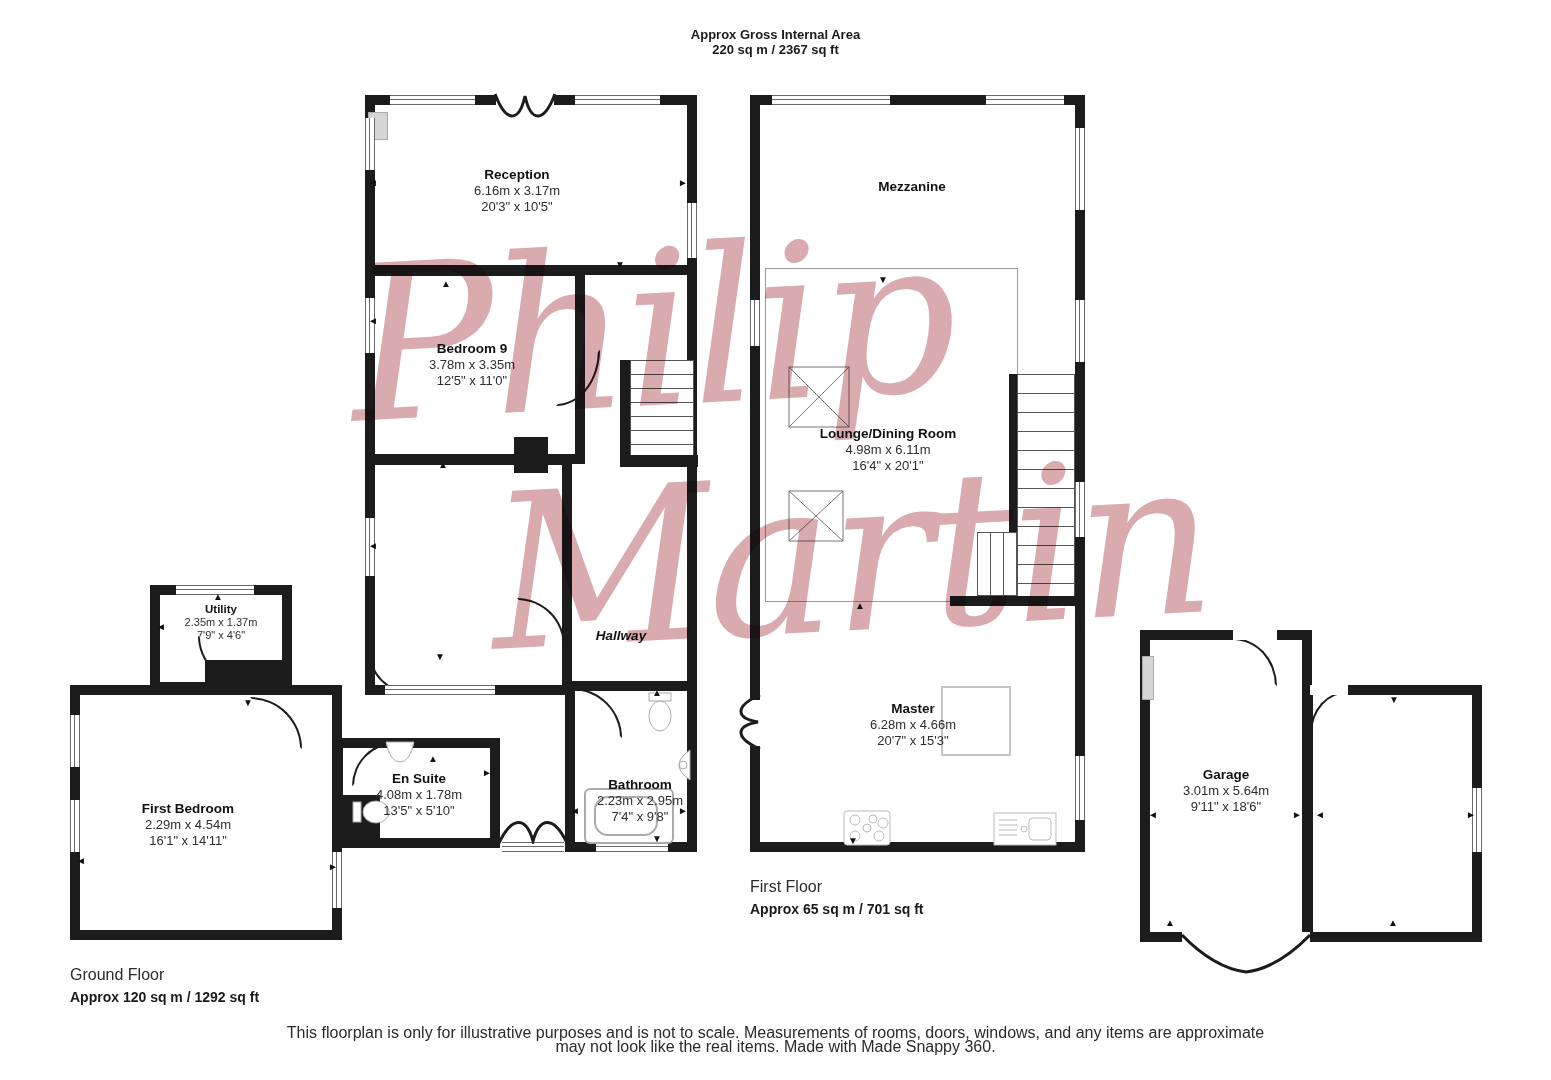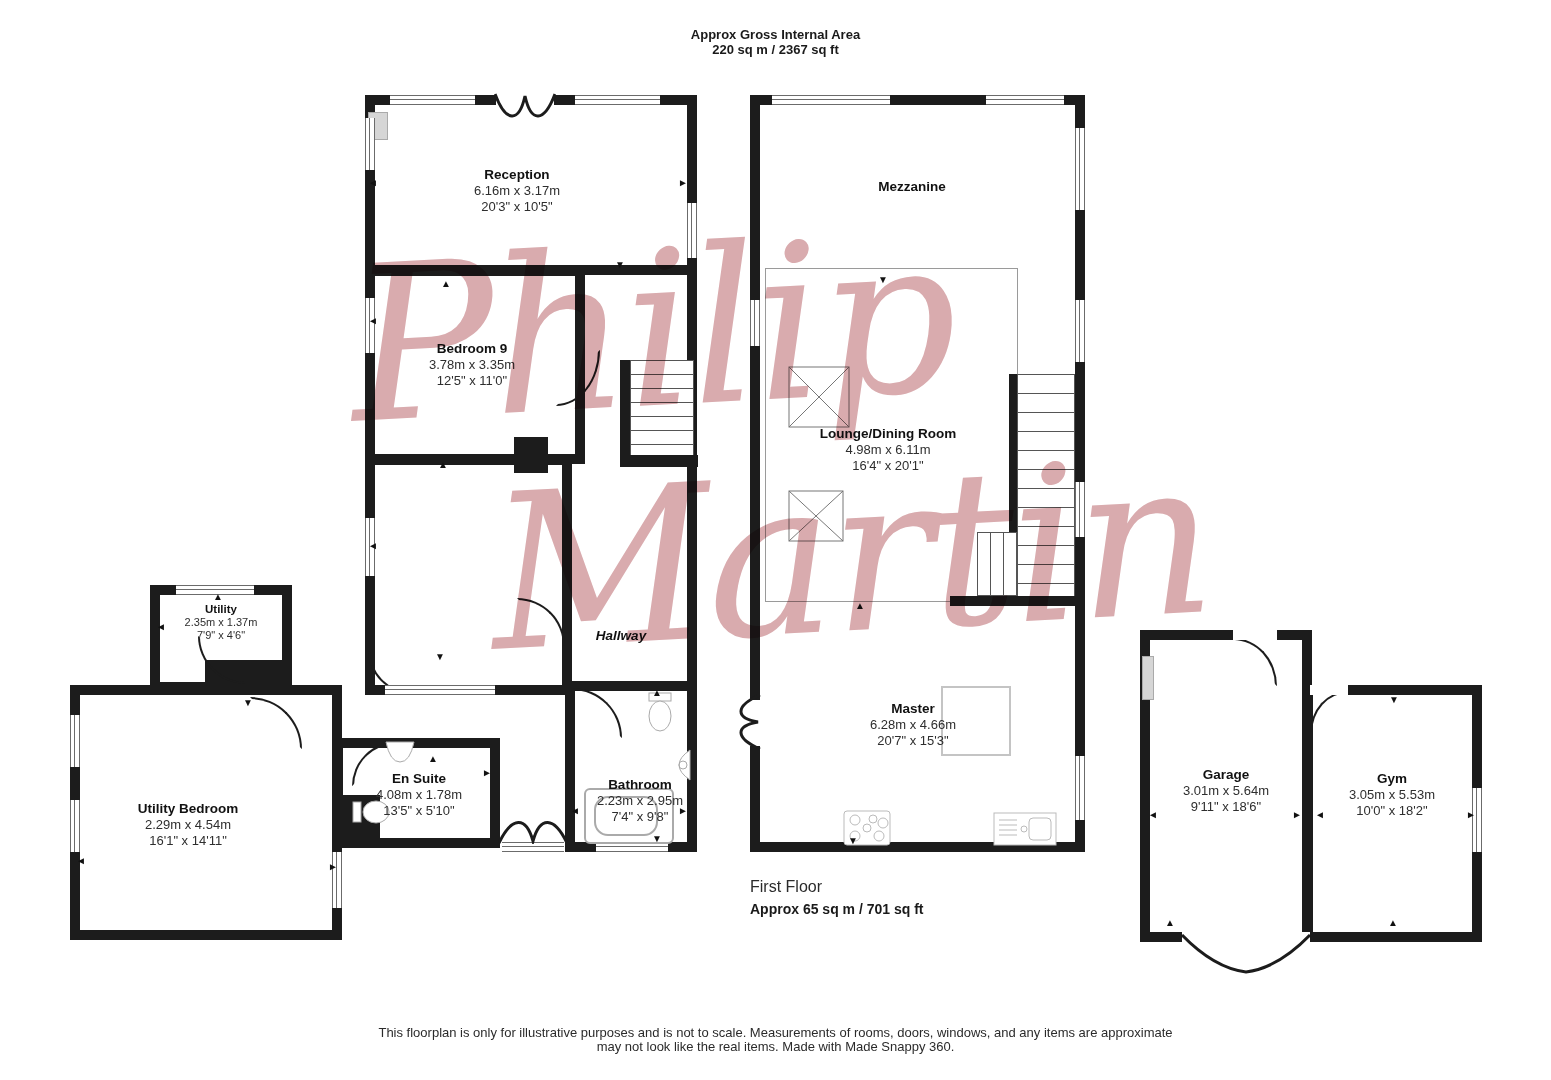--- a/index.html
+++ b/index.html
@@ -37,21 +37,21 @@
   .lbl .rn{font-weight:bold;font-size:13.5px;line-height:17px;}
   .lbl .rd{font-size:13px;line-height:16px;color:#2e2e2e;}
   .lbl.sm .rn{font-size:11.5px;line-height:14px;}
   .lbl.sm .rd{font-size:11px;line-height:13px;}
   .floor-label{position:absolute;z-index:20;color:#1a1a1a;}
   .fl-name{font-size:16px;font-weight:normal;color:#2b2b2b;}
   .fl-area{font-size:14px;font-weight:bold;margin-top:5px;}
   .title{position:absolute;left:0;right:0;top:27px;text-align:center;z-index:20;
          font-weight:bold;font-size:13px;line-height:15px;color:#1a1a1a;}
   .footer{position:absolute;left:0;right:0;top:1026px;text-align:center;z-index:20;
-          font-size:13px;line-height:14px;color:#2b2b2b;}
+          font-size:16px;line-height:14px;color:#2b2b2b;}
   
   .mk{position:absolute;font-size:10px;line-height:10px;color:#111;z-index:15;}
   .mk-up::after{content:"▲";} .mk-down::after{content:"▼";}
   .mk-left::after{content:"◄";} .mk-right::after{content:"►";}
   
   .wm{position:absolute;font-family:"DejaVu Serif",serif;font-style:italic;
       color:#d9abae;mix-blend-mode:multiply;z-index:40;pointer-events:none;
       white-space:nowrap;letter-spacing:-4px;transform:rotate(-3deg);}
 </style>
 </head>
@@ -142,21 +142,21 @@
   </div>
   <div class="lbl" style="left:571px;top:627px;width:100px;font-style:italic;">
     <div class="rn">Hallway</div>
   </div>
   <div class="lbl sm" style="left:151px;top:602px;width:140px;">
     <div class="rn">Utility</div>
     <div class="rd">2.35m x 1.37m</div>
     <div class="rd">7'9" x 4'6"</div>
   </div>
   <div class="lbl" style="left:88px;top:800px;width:200px;">
-    <div class="rn">Utility Bedroom</div>
+    <div class="rn">First Bedroom</div>
     <div class="rd">2.29m x 4.54m</div>
     <div class="rd">16'1" x 14'11"</div>
   </div>
   <div class="lbl" style="left:319px;top:770px;width:200px;">
     <div class="rn">En Suite</div>
     <div class="rd">4.08m x 1.78m</div>
     <div class="rd">13'5" x 5'10"</div>
   </div>
   <div class="lbl" style="left:575px;top:776px;width:130px;">
     <div class="rn">Bathroom</div>
@@ -238,25 +238,20 @@
   <div class="winv" style="left:1472px;top:788px;height:64px;"></div>
   <div class="openh" style="left:1182px;top:932px;width:128px;"></div>
   <svg class="abs" style="left:1180px;top:934px;" width="132" height="42">
     <path d="M2,1 Q34,34 66,38 Q98,34 130,1" fill="none" stroke="#1c1c1c" stroke-width="3"></path>
   </svg>
 
   <div class="lbl" style="left:1126px;top:766px;width:200px;">
     <div class="rn">Garage</div>
     <div class="rd">3.01m x 5.64m</div>
     <div class="rd">9'11" x 18'6"</div>
-  </div>
-  <div class="lbl" style="left:1292px;top:770px;width:200px;">
-    <div class="rn">Gym</div>
-    <div class="rd">3.05m x 5.53m</div>
-    <div class="rd">10'0" x 18'2"</div>
   </div>
 
   <div>
     <div class="mk mk-left" style="left:368px;top:178px;"></div>
     <div class="mk mk-right" style="left:678px;top:178px;"></div>
     <div class="mk mk-down" style="left:615px;top:260px;"></div>
     <div class="mk mk-up" style="left:441px;top:279px;"></div>
     <div class="mk mk-left" style="left:368px;top:316px;"></div>
     <div class="mk mk-up" style="left:438px;top:460px;"></div>
     <div class="mk mk-left" style="left:368px;top:541px;"></div>
@@ -277,20 +272,24 @@
     <div class="mk mk-down" style="left:848px;top:836px;"></div>
     <div class="mk mk-left" style="left:1148px;top:810px;"></div>
     <div class="mk mk-right" style="left:1292px;top:810px;"></div>
     <div class="mk mk-left" style="left:1315px;top:810px;"></div>
     <div class="mk mk-right" style="left:1466px;top:810px;"></div>
     <div class="mk mk-down" style="left:1389px;top:695px;"></div>
     <div class="mk mk-up" style="left:1165px;top:918px;"></div>
     <div class="mk mk-up" style="left:1388px;top:918px;"></div>
   </div>
 
+  <div class="floor-label" style="left:70px;top:966px;">
+    <div class="fl-name">Ground Floor</div>
+    <div class="fl-area">Approx 120 sq m / 1292 sq ft</div>
+  </div>
   <div class="floor-label" style="left:750px;top:878px;">
     <div class="fl-name">First Floor</div>
     <div class="fl-area">Approx 65 sq m / 701 sq ft</div>
   </div>
 
   <span class="wm" style="left:350px;top:205px;font-size:215px;">Philip</span>
   <span class="wm" style="left:490px;top:430px;font-size:215px;">Martin</span>
 
   <div class="footer">
     <div>This floorplan is only for illustrative purposes and is not to scale. Measurements of rooms, doors, windows, and any items are approximate</div>

